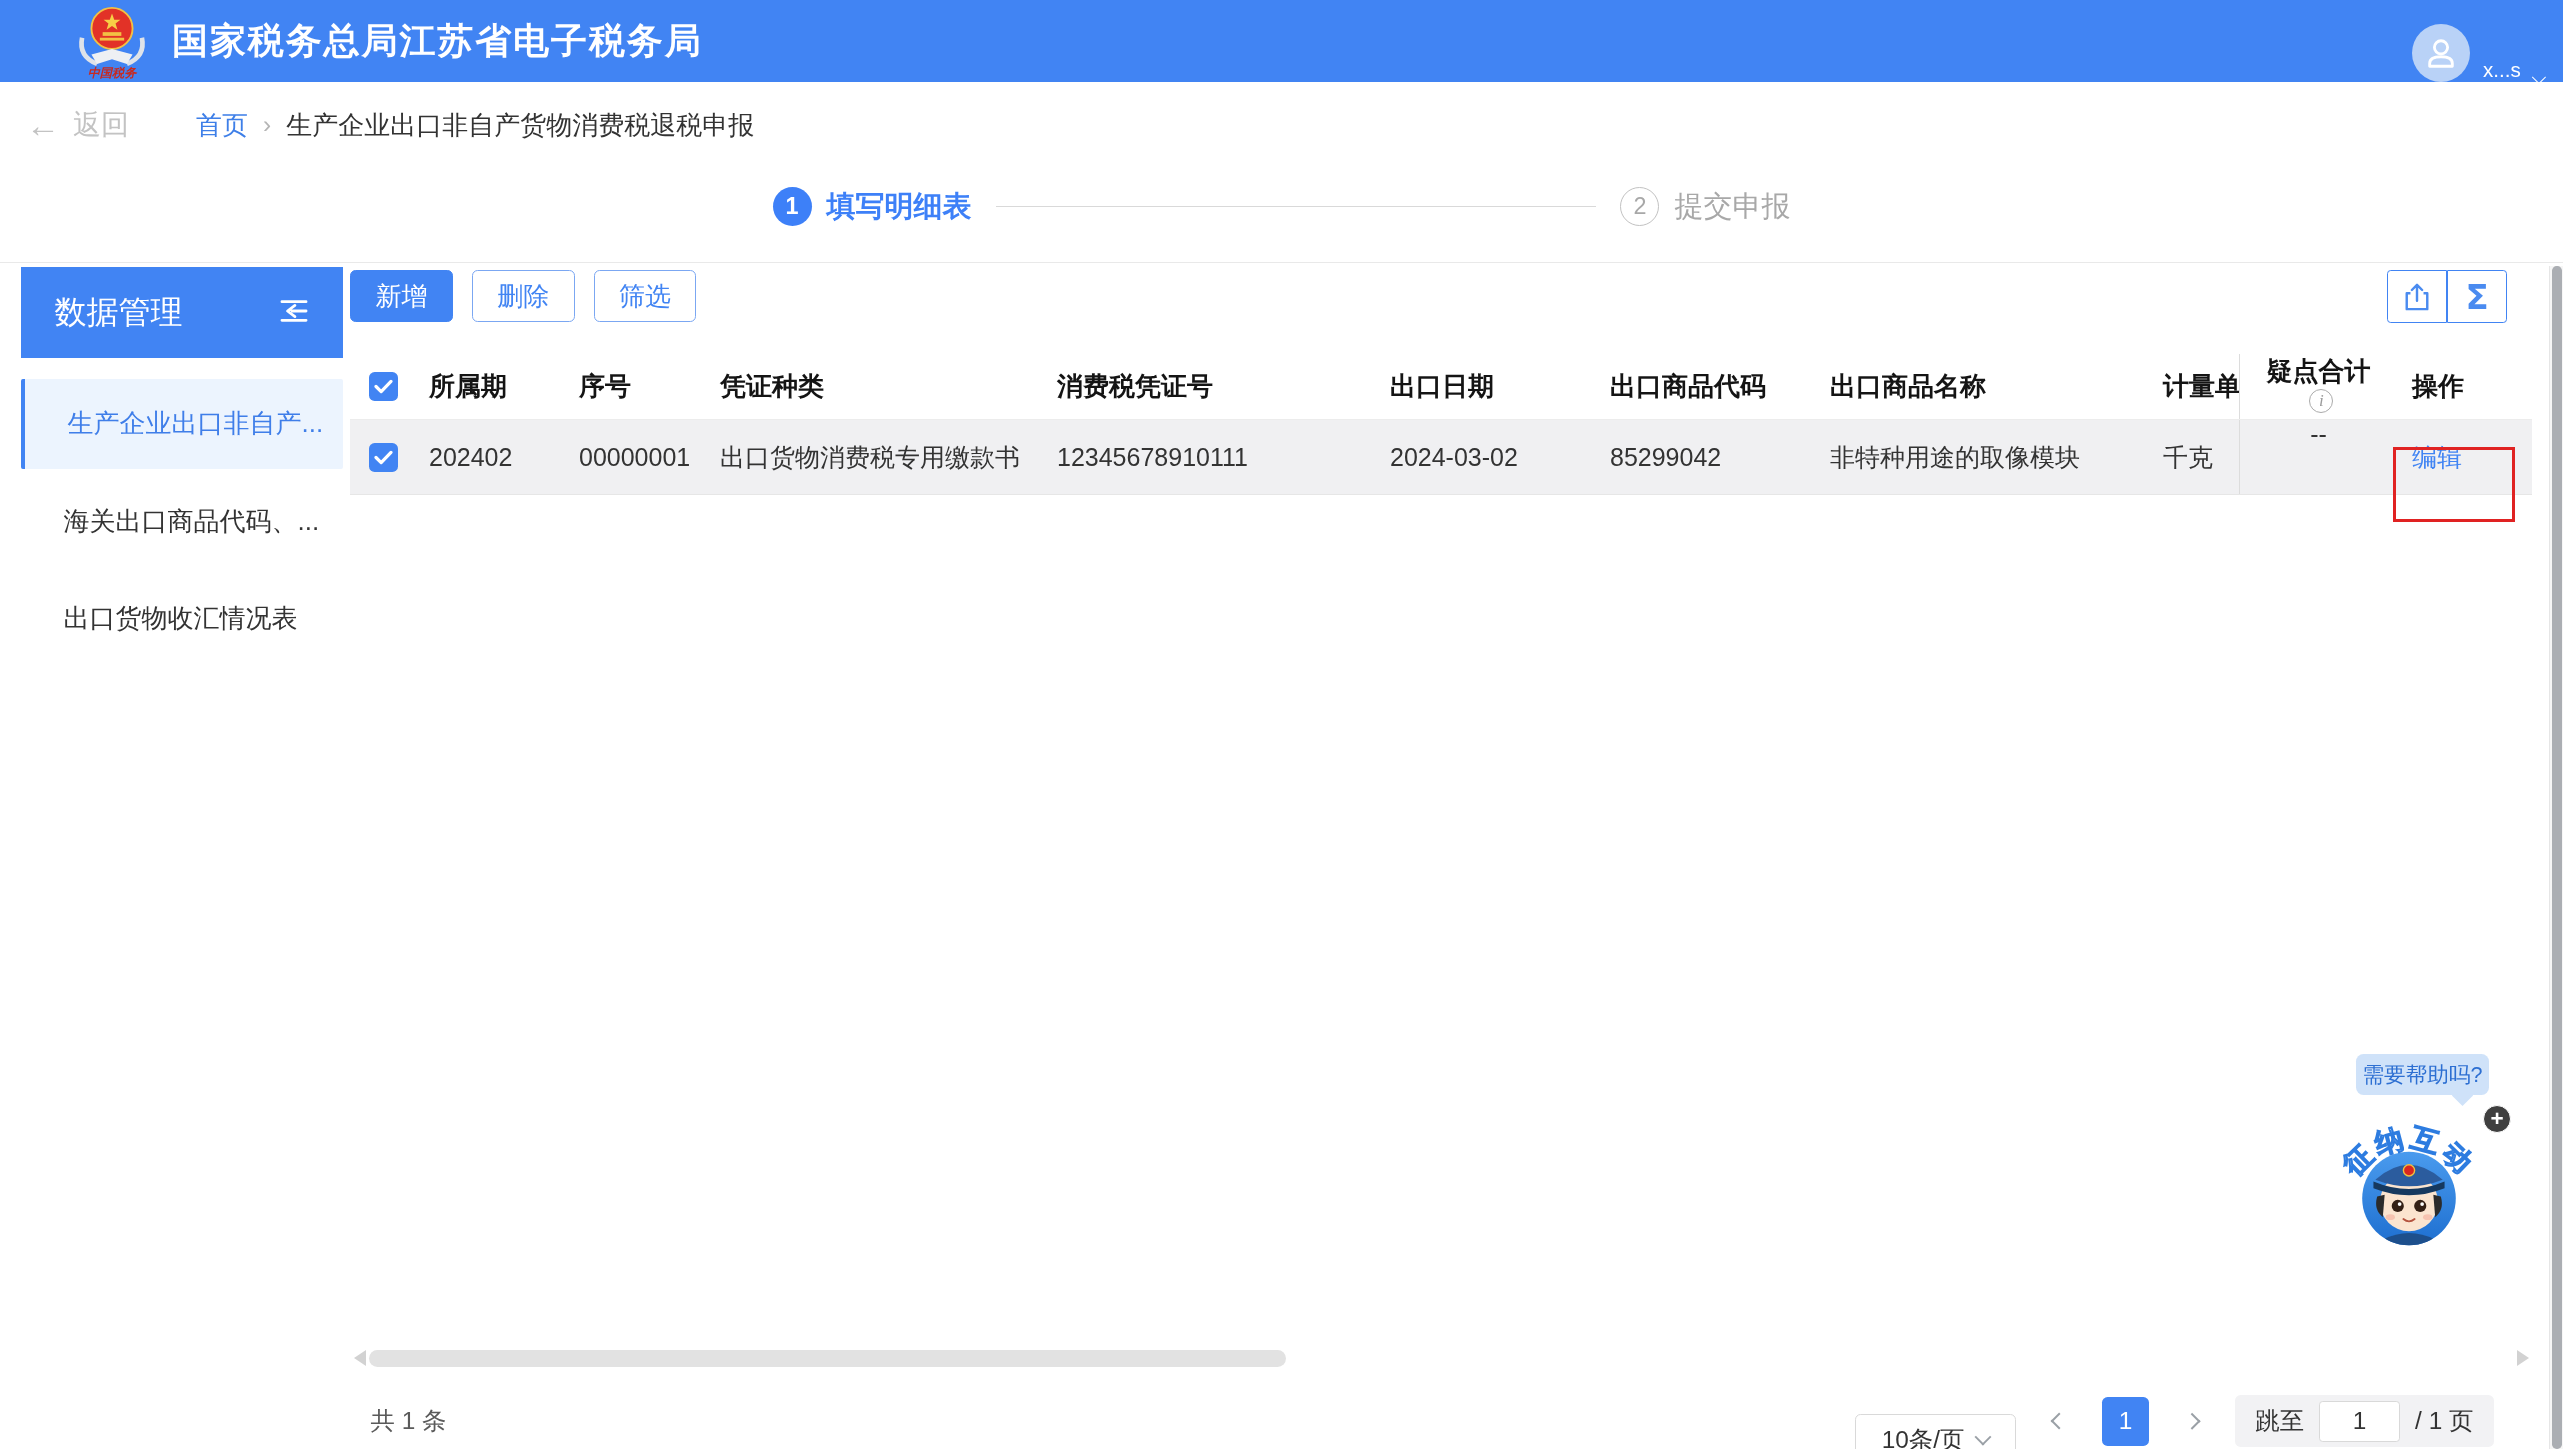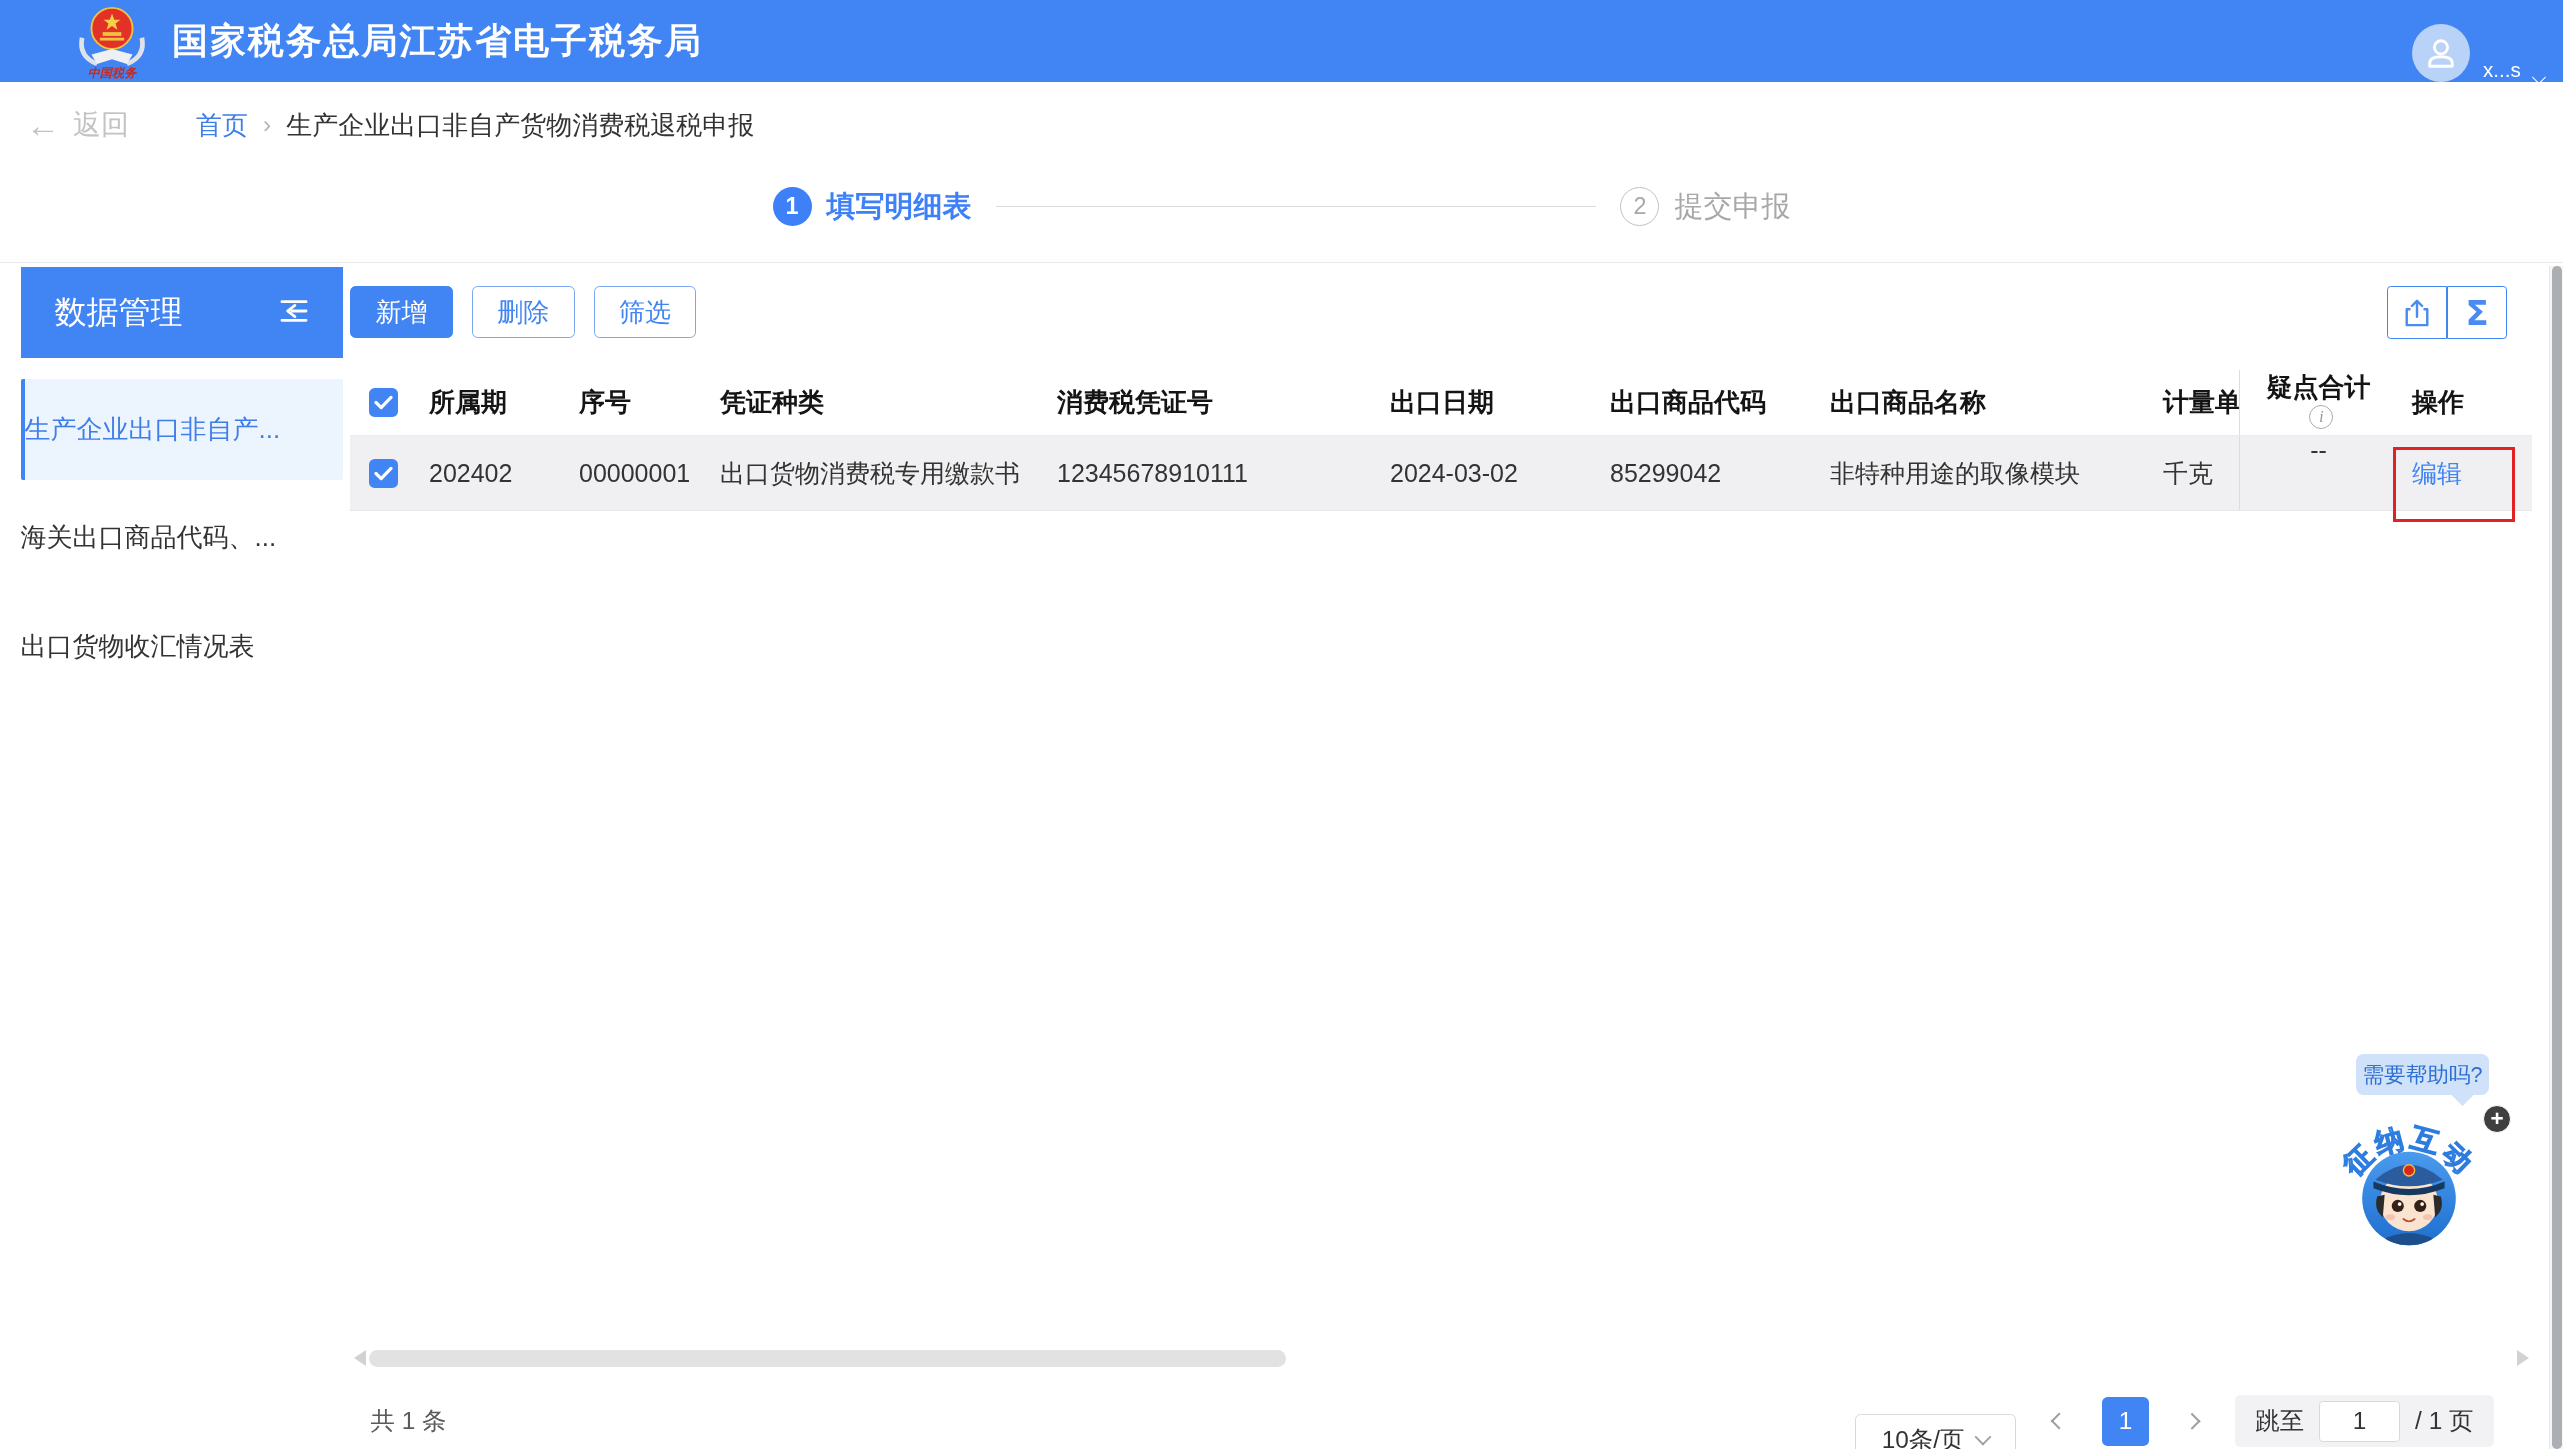--- a/index.html
+++ b/index.html
@@ -38,26 +38,26 @@
   .step.inactive .step-label { color:#a8a8a8; font-size:29px; }
   .step-line { width:600px; height:1.9px; background:#d9d9d9; margin:0 24.4px; }
 
   .content-divider { position:absolute; top:262px; left:0; width:100%; height:0.9px; background:#e9e9e9; }
 
   
   .sidebar { position:absolute; left:20.6px; top:267px; width:322px; }
   .sidebar-header { height:91px; background:#4184f3; color:#fff; display:flex; align-items:center; justify-content:space-between; padding:0 34px 0 34px; }
   .sidebar-title { font-size:32px; }
   .sidebar-items { list-style:none; margin-top:20.6px; }
-  .side-item { height:101px; display:flex; align-items:center; font-size:26px; color:#333; cursor:pointer; }
+  .side-item { height:90px; display:flex; align-items:center; padding-left:43px; font-size:26px; color:#333; cursor:pointer; }
   .side-item.selected { background:#ecf4fe; border-left:4.7px solid #4184f3; color:#3f7ee9; border-radius:1.9px; }
   .side-item + .side-item { margin-top:7.5px; }
 
   
-  .main { position:absolute; left:350px; top:267px; width:2182px; }
+  .main { position:absolute; left:350px; top:251px; width:2182px; }
   .toolbar { position:relative; margin-top:19px; height:52px; display:flex; align-items:center; gap:19px; }
   .btn { height:52px; padding:0 24.4px; font-size:26px; border-radius:5.6px; display:flex; align-items:center; justify-content:center; cursor:pointer; }
   .btn-primary { background:#4184f3; color:#fff; border:0.9px solid #4184f3; }
   .btn-outline { background:#fff; color:#4184f3; border:0.9px solid #7ba7f2; }
   .icon-group { position:absolute; right:25px; top:0; display:flex; }
   .icon-btn { width:60px; height:53px; border:1.9px solid #4184f3; background:#fff; display:flex; align-items:center; justify-content:center; cursor:pointer; }
   .icon-btn:first-child { border-radius:3.7px 0 0 3.7px; border-right-width:0.9px; }
   .icon-btn:last-child { border-radius:0 3.7px 3.7px 0; border-left-width:0.9px; }
   .sigma { color:#4a8bf0; font-size:34px; font-weight:bold; font-family:"DejaVu Sans",sans-serif; }
 

